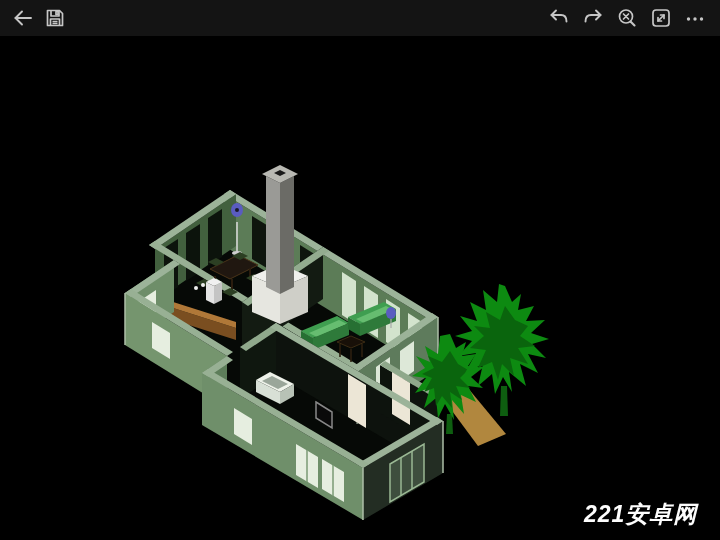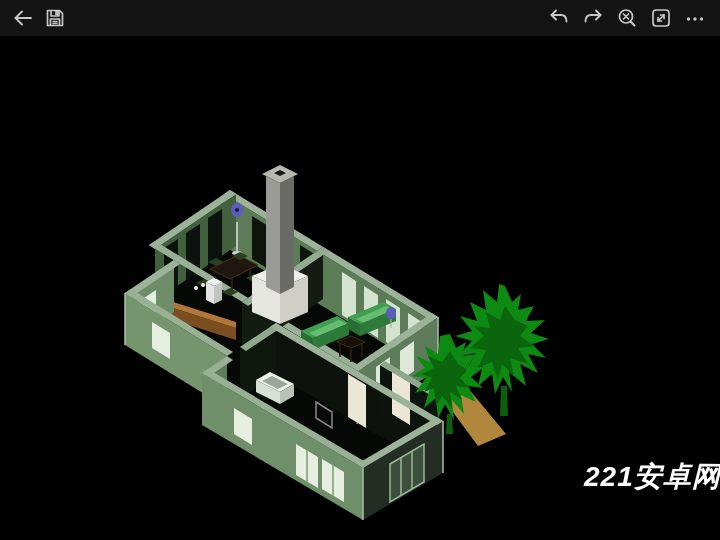--- a/index.html
+++ b/index.html
@@ -5,21 +5,21 @@
   html,body{margin:0;padding:0;background:#000;width:720px;height:540px;overflow:hidden;
     font-family:"Liberation Sans",sans-serif;}
   .app{position:relative;width:720px;height:540px;background:#000;}
   .toolbar{position:absolute;top:0;left:0;width:720px;height:36px;background:#141414;
     display:flex;align-items:center;box-sizing:border-box;padding:0 12px 0 10px;}
   .tb-btn{width:26px;height:26px;display:flex;align-items:center;justify-content:center;flex:0 0 auto;}
   .tb-btn + .tb-btn{margin-left:6px;}
   .tb-right{margin-left:auto;display:flex;align-items:center;gap:2px;}
   .tb-btn svg{display:block;}
   .canvas{position:absolute;top:36px;left:0;width:720px;height:504px;background:#000;}
-  .watermark{position:absolute;left:584px;top:422px;color:#fdfdfd;font-size:28px;
+  .watermark{position:absolute;left:584px;top:463px;color:#fdfdfd;font-size:23px;
     font-style:italic;font-weight:700;letter-spacing:1px;white-space:nowrap;}
 </style>
 </head>
 <body>
 
 <div class="app">
 
   <div class="toolbar">
     <div class="tb-btn">
       <span>

